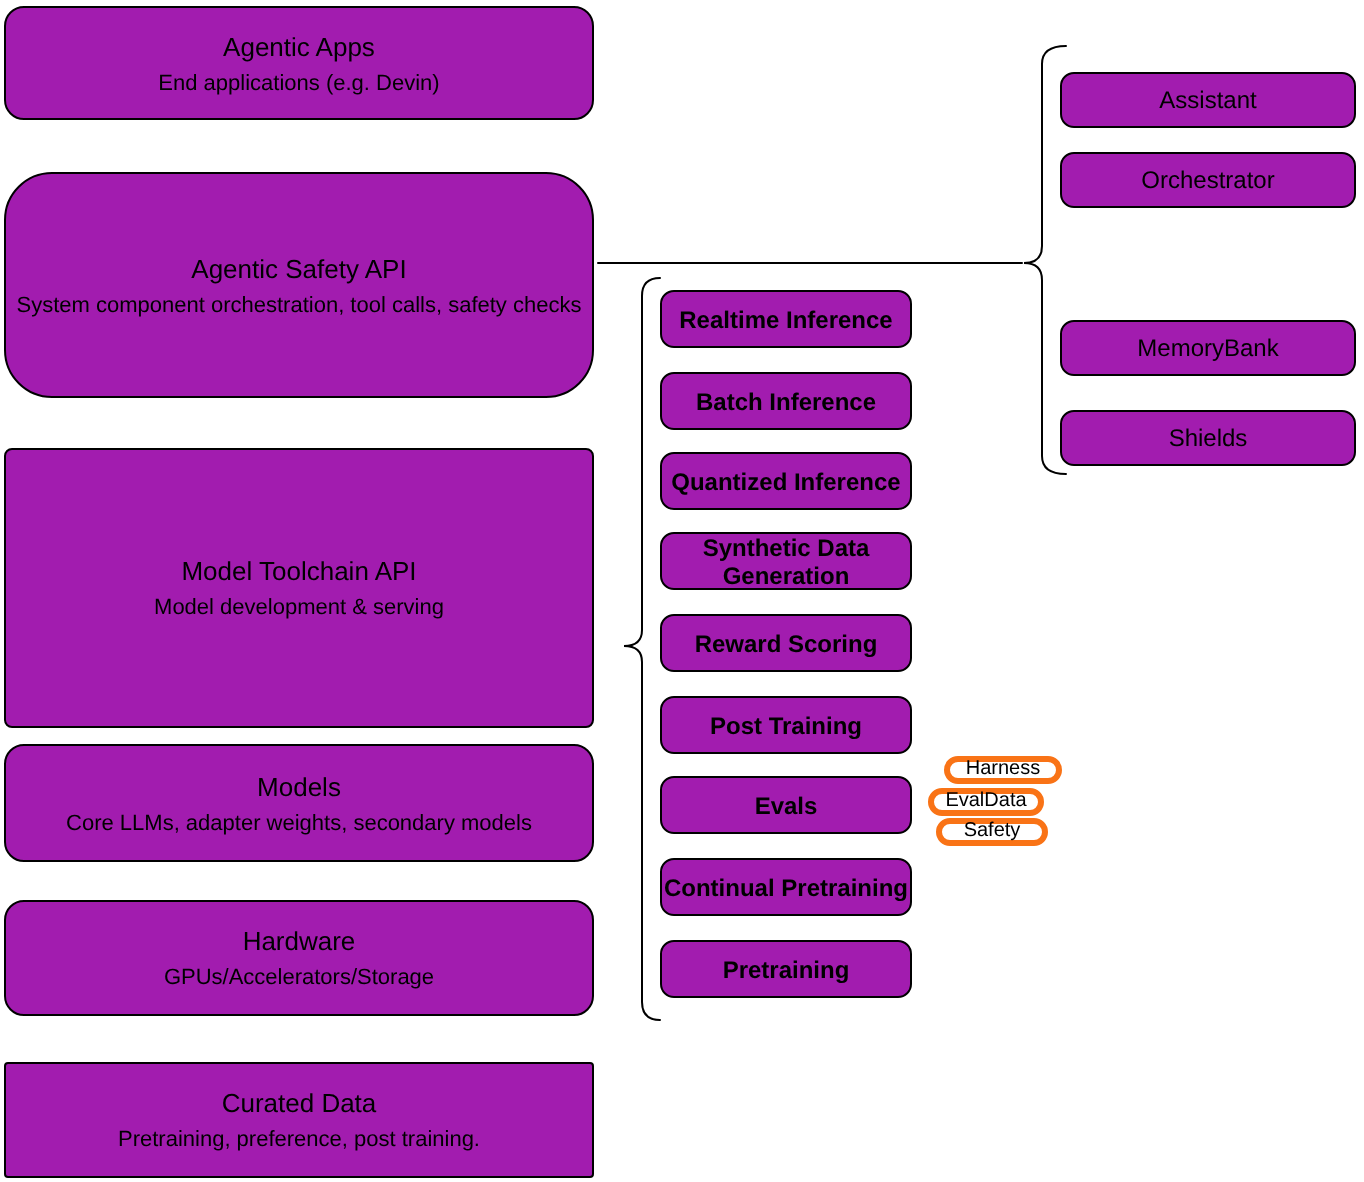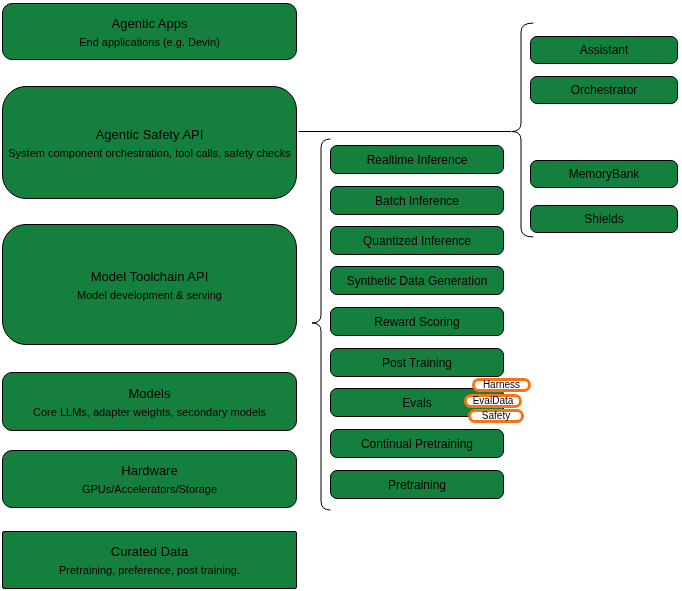--- a/index.html
+++ b/index.html
@@ -21,33 +21,33 @@
   svg.wires path, svg.wires line {
     fill: none;
     stroke: #000000;
     stroke-width: 1;
     stroke-linecap: round;
   }
   .box {
     position: absolute;
     box-sizing: border-box;
     border: 1px solid #000000;
-    background: #15803d;
+    background: #a21caf;
     display: flex;
     flex-direction: column;
     align-items: center;
     justify-content: center;
     text-align: center;
   }
   .lbox { left: 2px; width: 295px; }
   .lbox .title { font-size: 13px; line-height: 15px; }
   .lbox .sub   { font-size: 11px; line-height: 12px; margin-top: 5px; }
   .mbox {
-    left: 330px; width: 174px; height: 29px;
-    border-radius: 7px; font-size: 12px;
+    left: 330px; width: 126px; height: 29px;
+    border-radius: 7px; font-size: 12px; font-weight: bold;
   }
   .rbox {
     left: 530px; width: 148px; height: 28px;
     border-radius: 7px; font-size: 12px;
   }
   .pill {
     position: absolute;
     box-sizing: border-box;
     border: 3px solid #f97316;
     background: #ffffff;
@@ -75,21 +75,21 @@
   <div class="box lbox" style="top:3px;height:57px;border-radius:10px">
     <div class="title">Agentic Apps</div>
     <div class="sub">End applications (e.g. Devin)</div>
   </div>
 
   <div class="box lbox" style="top:86px;height:113px;border-radius:24px">
     <div class="title">Agentic Safety API</div>
     <div class="sub">System component orchestration, tool calls, safety checks</div>
   </div>
 
-  <div class="box lbox" style="top:224px;height:121px;border-radius:24px">
+  <div class="box lbox" style="top:224px;height:140px;border-radius:4px">
     <div class="title">Model Toolchain API</div>
     <div class="sub">Model development &amp; serving</div>
   </div>
 
   <div class="box lbox" style="top:372px;height:59px;border-radius:10px">
     <div class="title">Models</div>
     <div class="sub">Core LLMs, adapter weights, secondary models</div>
   </div>
 
   <div class="box lbox" style="top:450px;height:58px;border-radius:10px">

